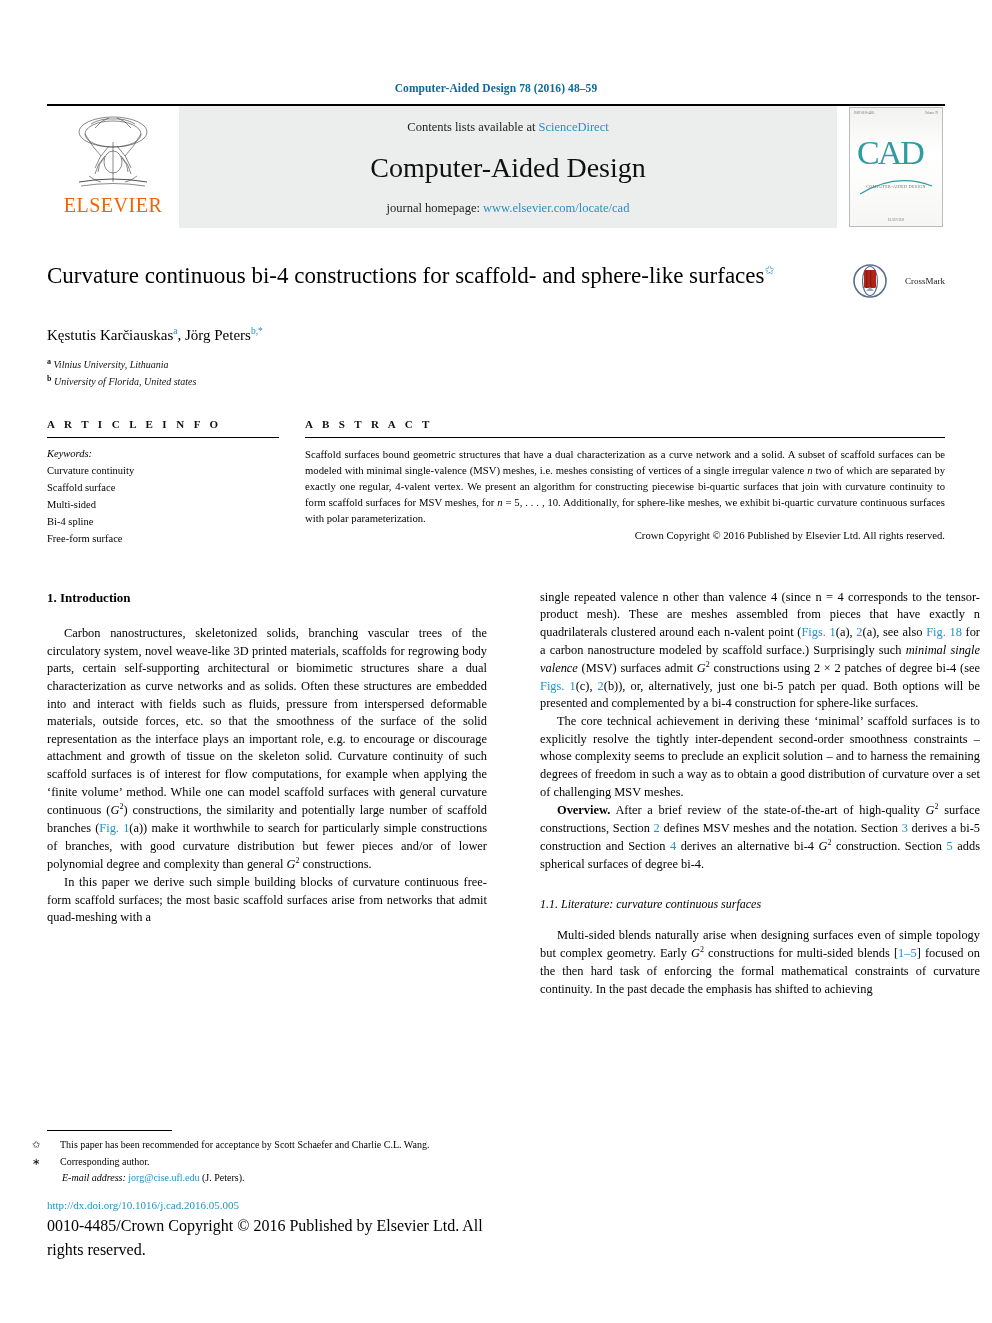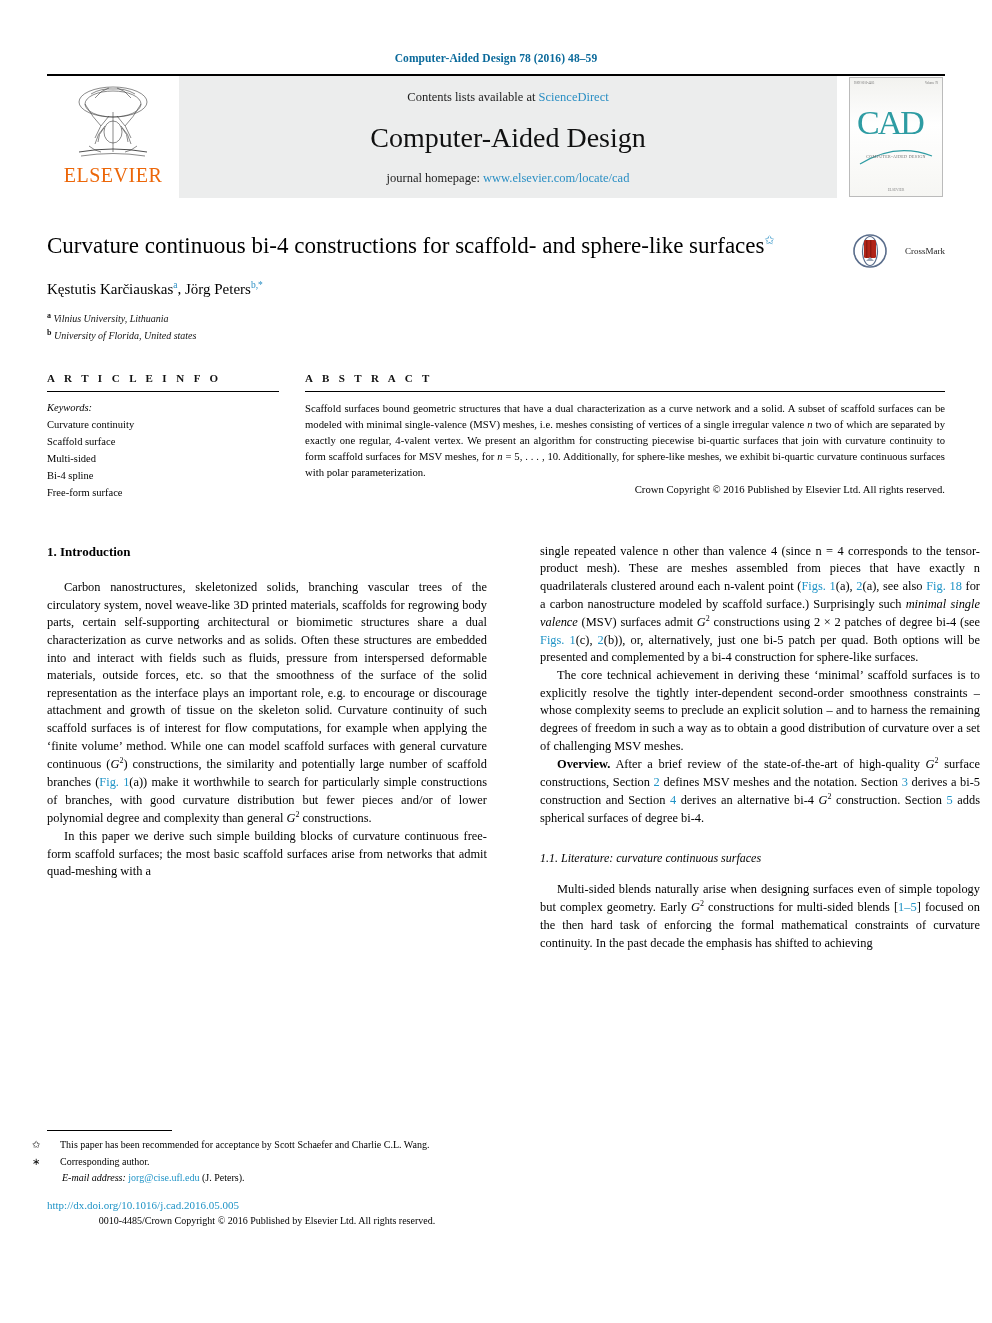--- a/index.html
+++ b/index.html
@@ -20,21 +20,21 @@
     width: 992px;
     height: 1323px;
     padding: 0;
   }
   
   .running-head {
     text-align: center;
     font-size: 11.5px;
     color: #0b6a9b;
     font-weight: bold;
-    padding-top: 52px;
+    padding-top: 82px;
     letter-spacing: 0.1px;
   }
   
   .masthead {
     margin: 10px 47px 0 47px;
     border-top: 2px solid #000;
     display: flex;
     align-items: stretch;
     height: 122px;
   }
@@ -152,21 +152,21 @@
   h1.paper-title {
     font-size: 23px;
     line-height: 1.22;
     margin: 0;
     font-weight: normal;
     font-family: "Liberation Serif", serif;
     color: #000;
   }
   h1.paper-title sup { font-size: 12px; color: #2b8fc4; }
   .authors {
-    margin-top: 20px;
+    margin-top: 36px;
     font-size: 15px;
   }
   .authors sup { font-size: 9.5px; color: #2b8fc4; }
   .affiliations {
     margin-top: 12px;
     font-size: 10px;
     font-style: italic;
     line-height: 1.55;
     color: #111;
   }
@@ -275,23 +275,22 @@
   .fn-item { margin-bottom: 2px; padding-left: 15px; text-indent: -15px; }
   .fn-item .star { display: inline-block; width: 13px; }
   .fn-email { padding-left: 15px; }
   .fn-email .it { font-style: italic; }
   .doi-line {
     margin-top: 12px;
     color: #1f93c6;
     font-size: 11px;
   }
   .issn-line {
-    font-size: 10px;
+    font-size: 16px;
     margin-top: 1px;
-    text-align: center;
   }
 </style>
 </head>
 <body>
 
 <div class="page">
 
   <div class="running-head">Computer-Aided Design 78 (2016) 48–59</div>
 
   <div class="masthead">

